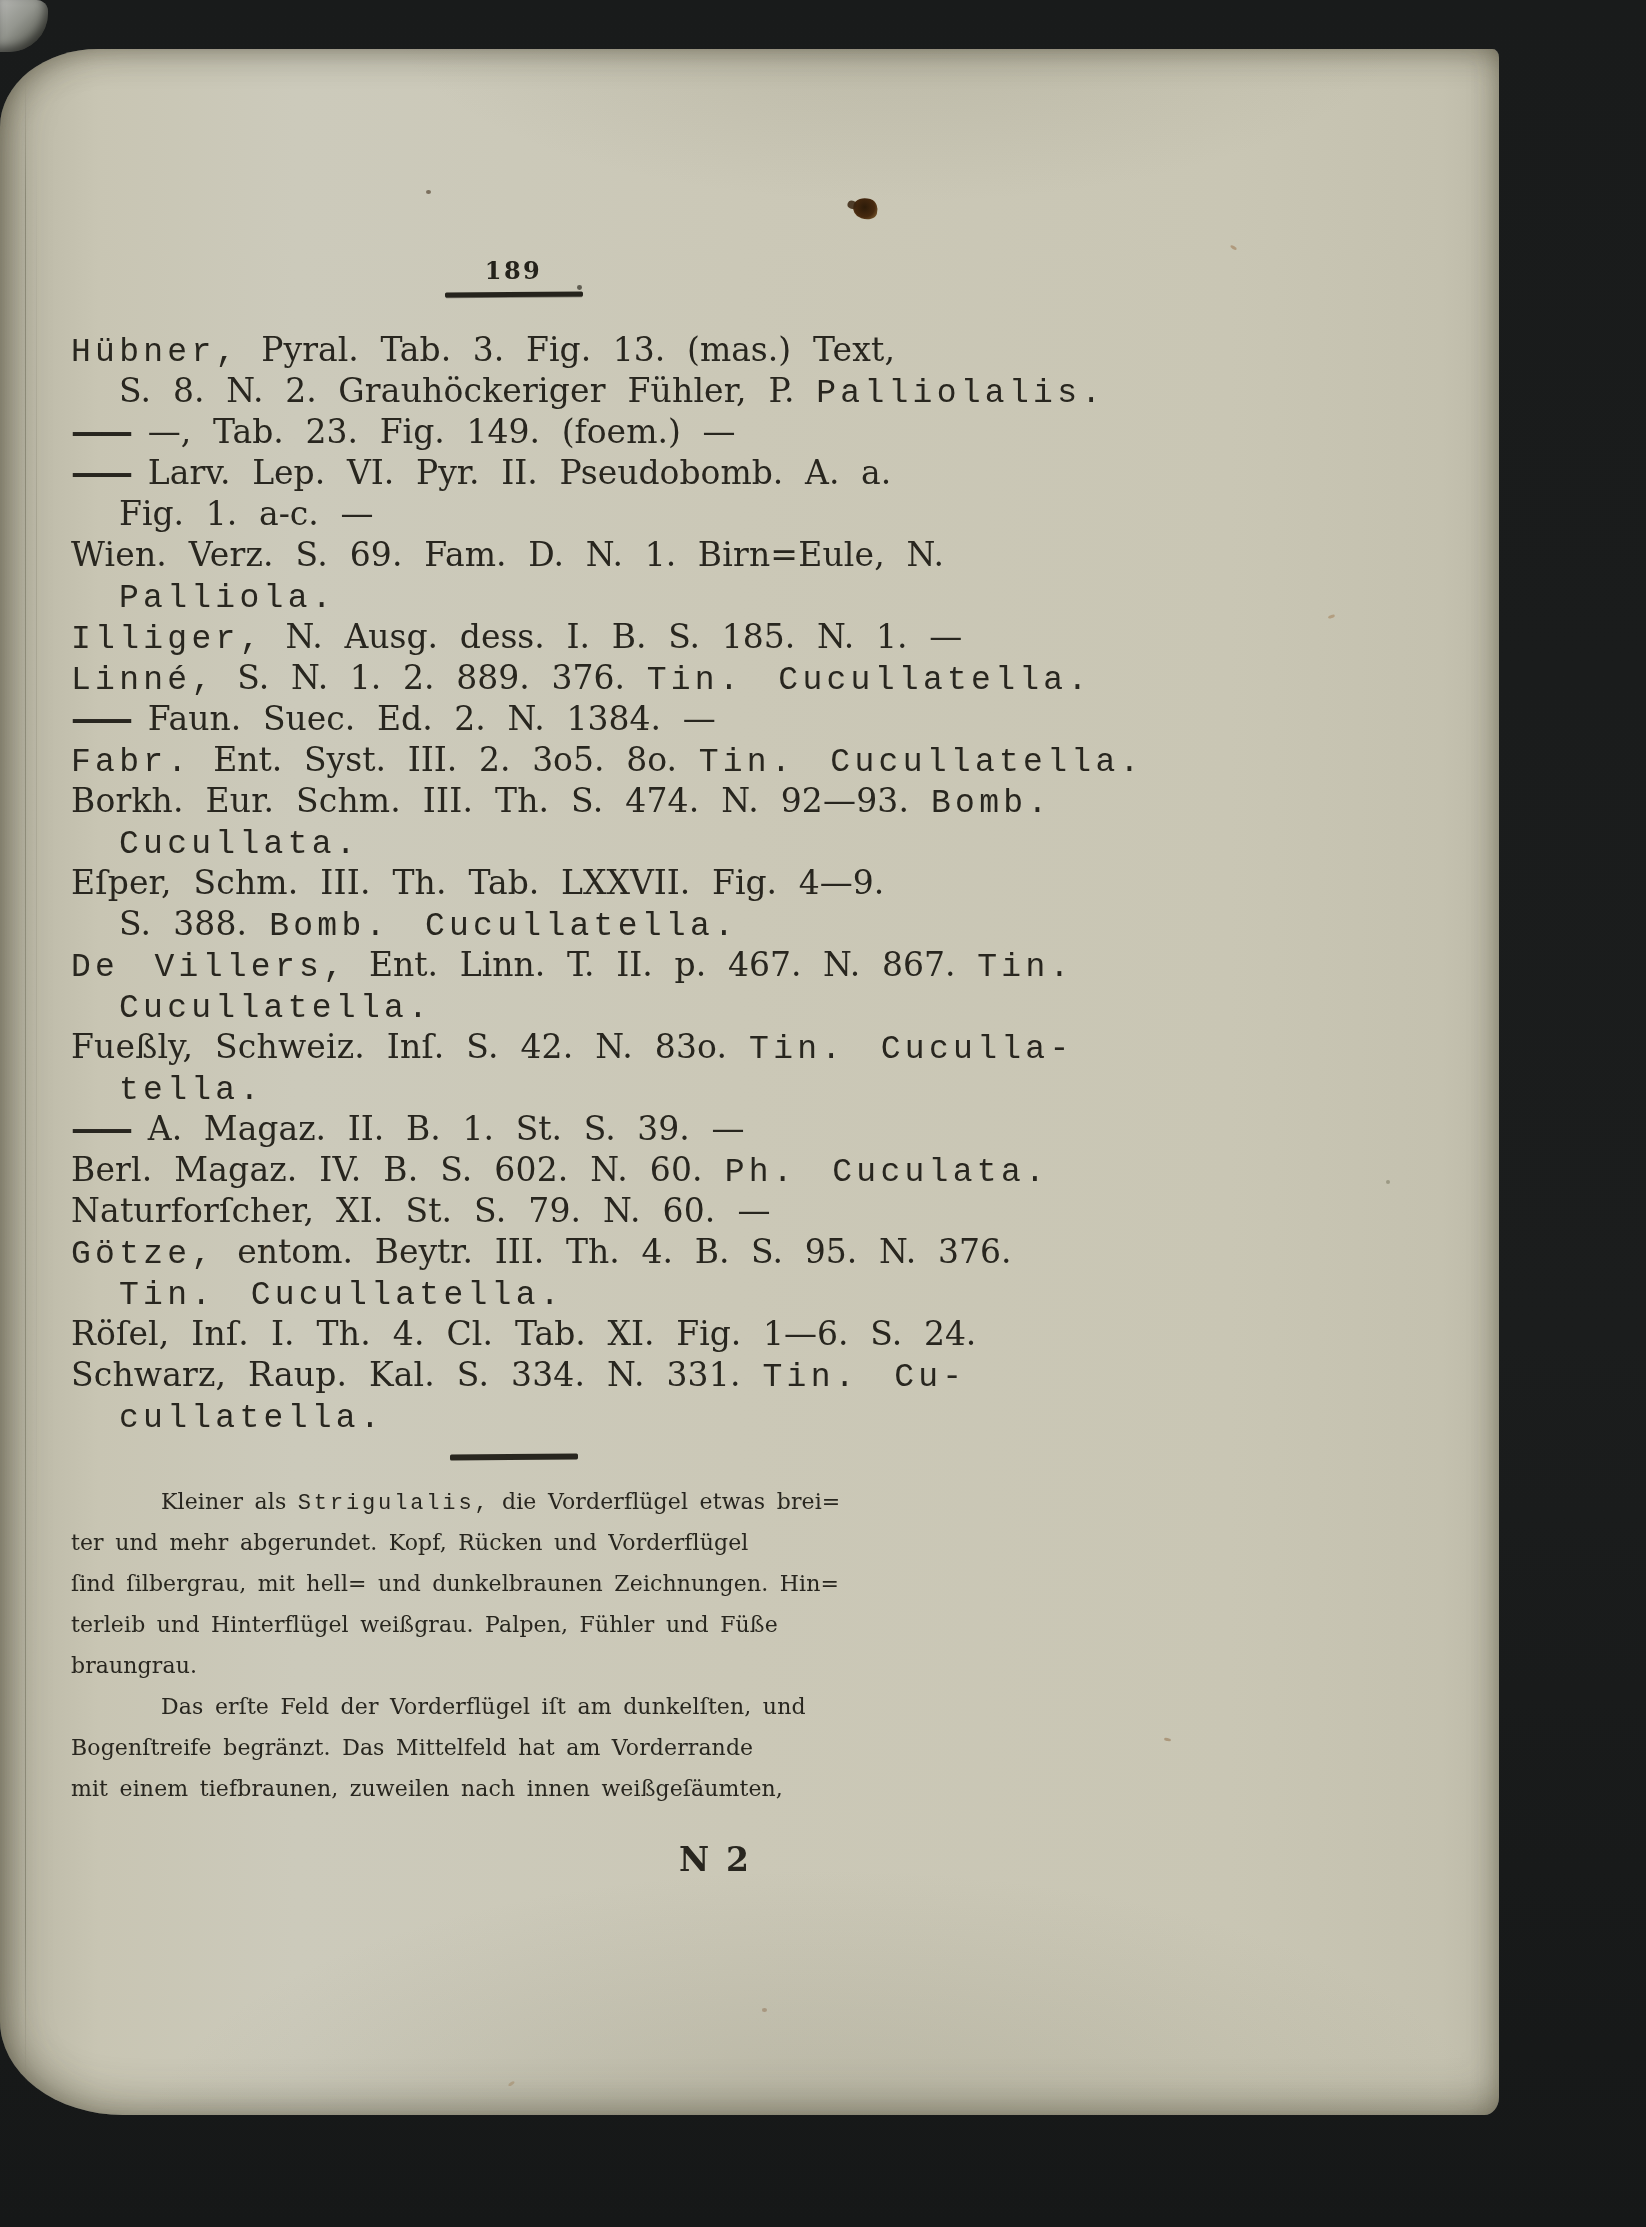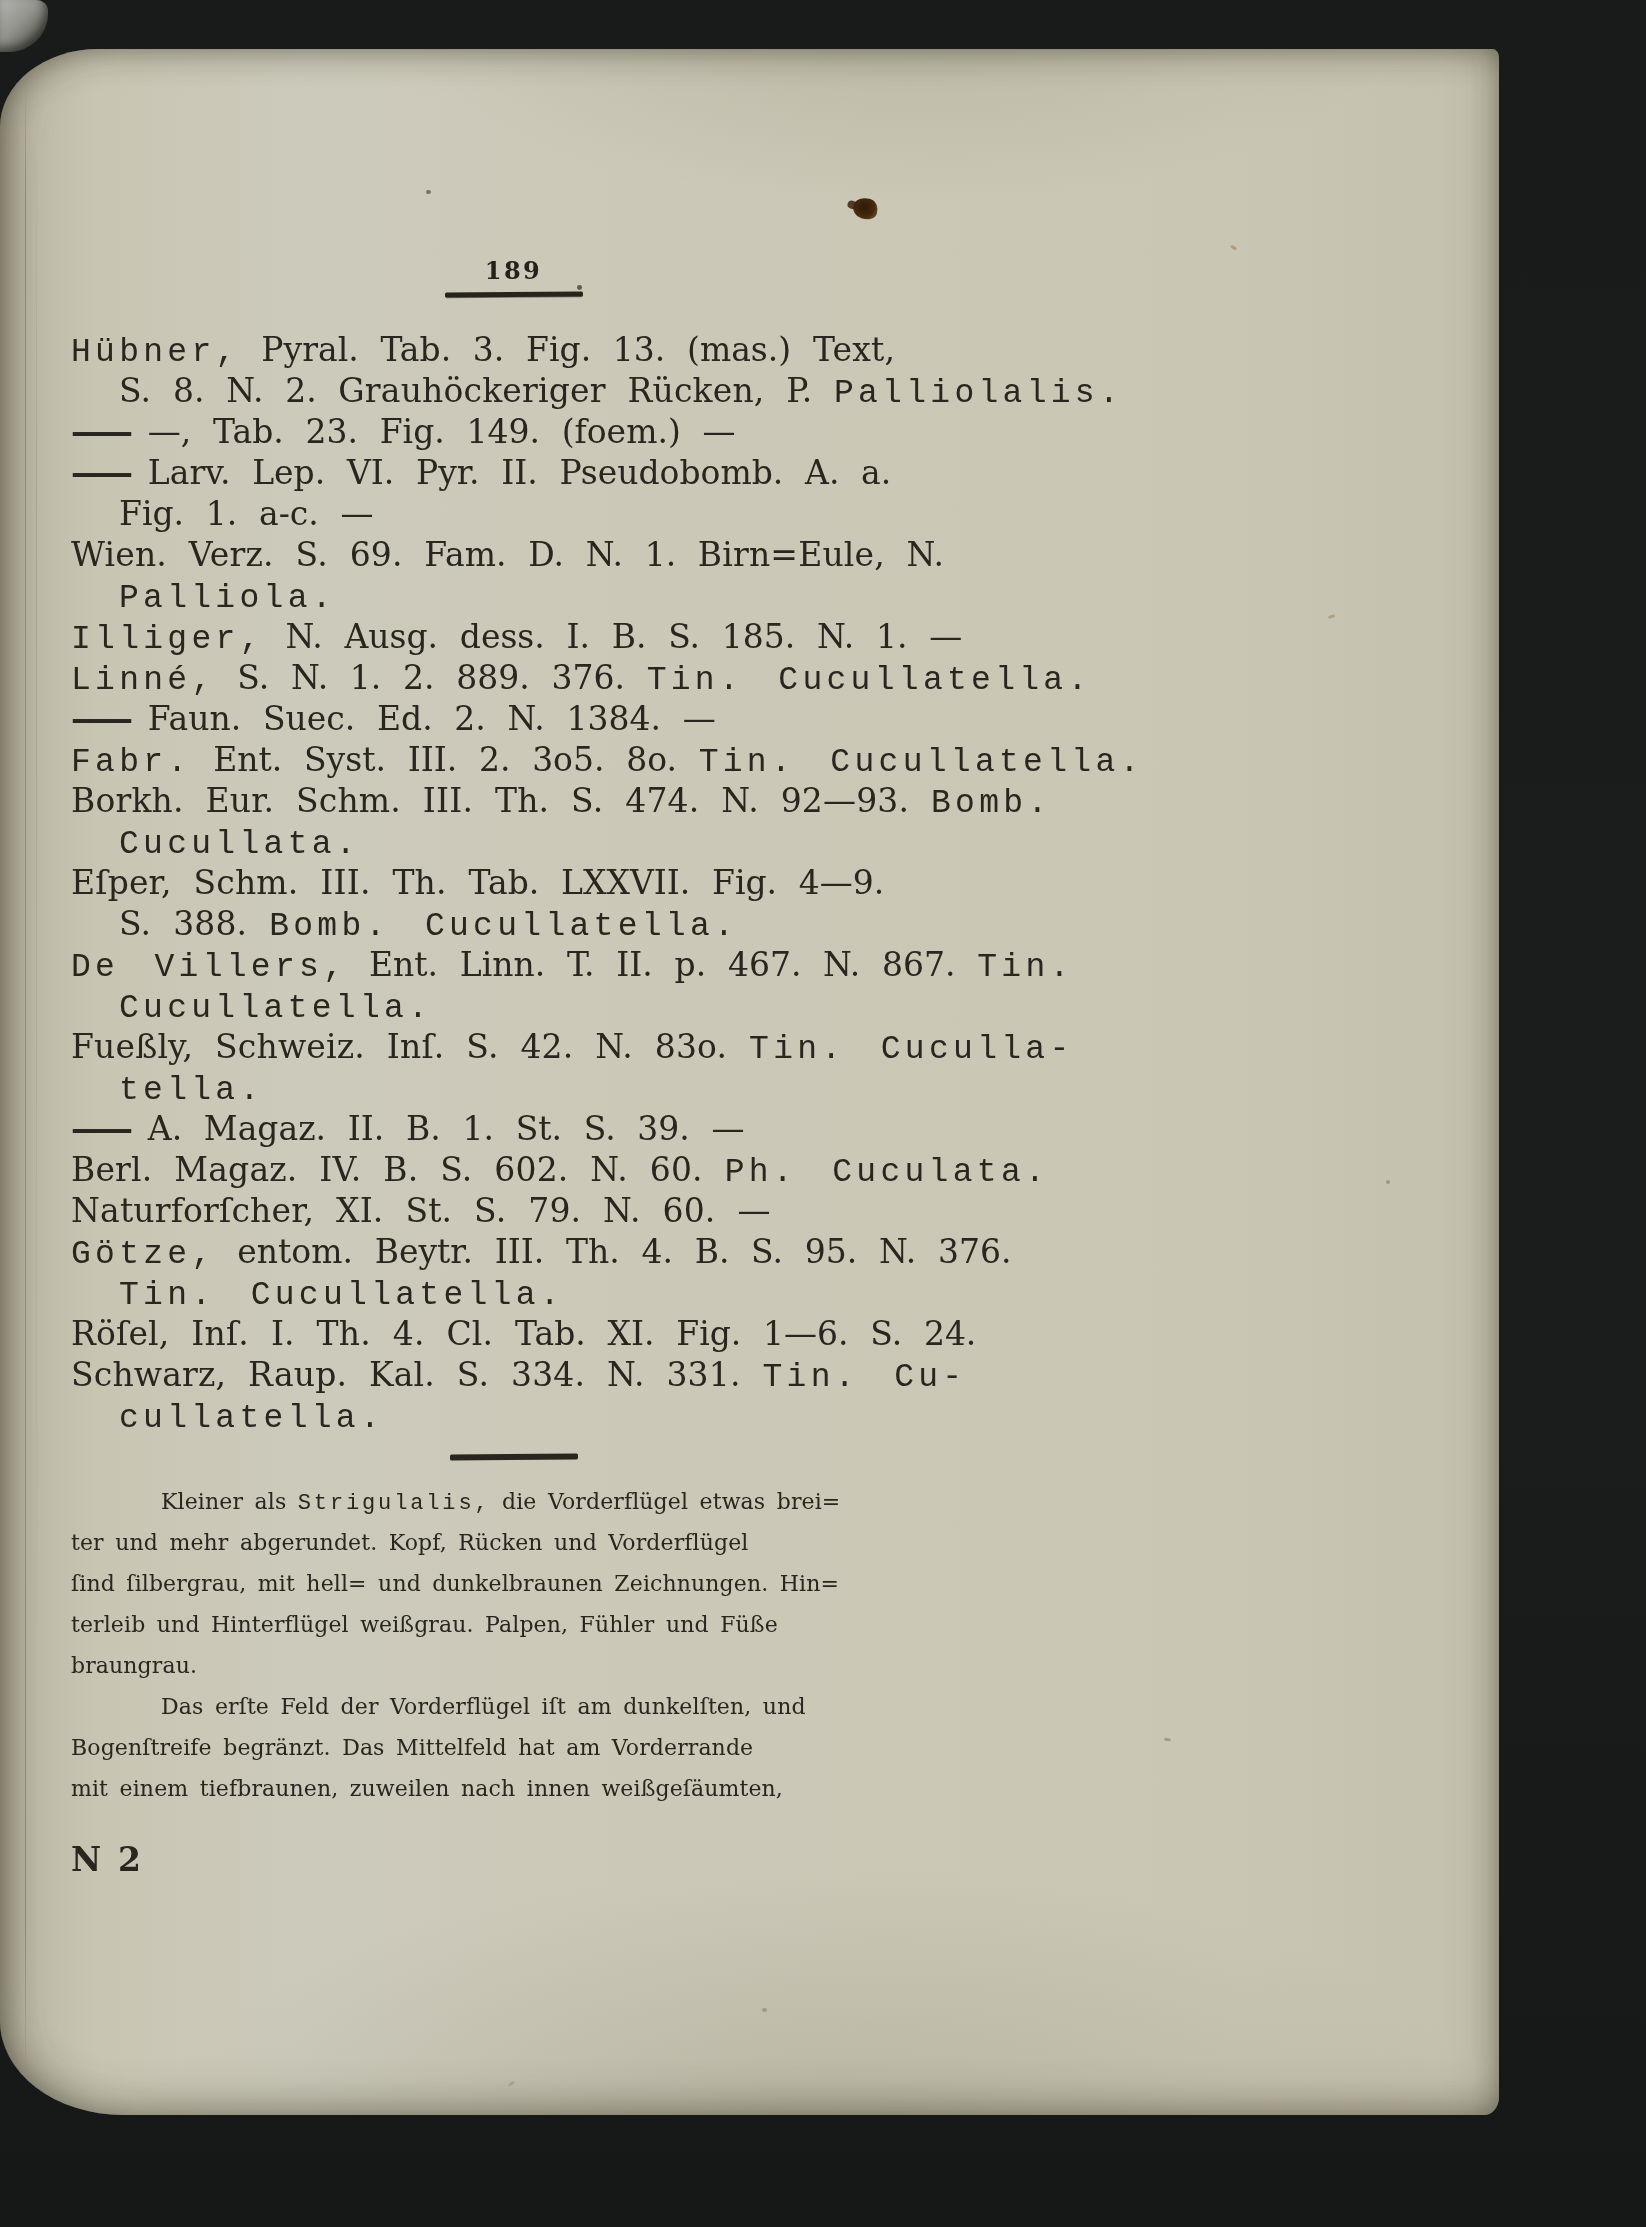--- a/index.html
+++ b/index.html
@@ -75,21 +75,21 @@
   .l-para1{text-indent:90px;}
   .seg-a{font-family:"DejaVu Serif",serif;}
   .seg-sp{font-family:Liberation Mono, monospace;letter-spacing:.13em;}
   .seg-f{font-family:"DejaVu Serif",serif;font-weight:normal;letter-spacing:.005em;}
   .seg-d{font-weight:bold;letter-spacing:-.12em;}
   .rule{
     width:128px;height:5.7px;background:#28261f;border-radius:1.6px;
     margin:18px auto 21px auto;transform:rotate(-.5deg);
   }
   .signature{
-    margin-top:29.5px;font-size:33px;line-height:41px;
+    margin-top:29.5px;margin-left:608px;font-size:33px;line-height:41px;
     font-weight:bold;letter-spacing:.08em;color:#28261f;
   }
 </style>
 </head>
 <body>
 
 <div class="scan">
   <div class="clip"></div>
 
   <div class="page">
@@ -107,21 +107,21 @@
     <div class="speck" style="left:1386px;top:1131px;width:4.1px;height:4.1px;background:#747058;opacity:.5;"></div>
     <div class="speck" style="left:508px;top:2033px;width:7.4px;height:3.3px;background:#9a7750;opacity:.4;transform:rotate(-35deg);"></div>
 
     <div class="col">
       <div class="pagenum-wrap">
         <div class="pagenum">189</div>
         <div class="pagenum-rule"></div>
       </div>
       <div class="lines">
           <div class="line l-base"><span class="seg-sp">Hübner,</span><span class="seg-a"> Pyral. Tab. 3. Fig. 13. (mas.) </span><span class="seg-f">Text,</span></div>
-          <div class="line l-ind"><span class="seg-f">S.</span><span class="seg-a"> 8. N. 2. </span><span class="seg-f">Grauhöckeriger Rücken,</span><span class="seg-a"> P. </span><span class="seg-sp">Palliolalis.</span></div>
+          <div class="line l-ind"><span class="seg-f">S.</span><span class="seg-a"> 8. N. 2. </span><span class="seg-f">Grauhöckeriger Fühler,</span><span class="seg-a"> P. </span><span class="seg-sp">Palliolalis.</span></div>
           <div class="line l-dash"><span class="seg-d">—— </span><span class="seg-a"> —,  Tab. 23. Fig. 149. (foem.) —</span></div>
           <div class="line l-dash"><span class="seg-d">—— </span><span class="seg-a"> Larv. Lep. VI. Pyr. II. Pseudobomb. A. a.</span></div>
           <div class="line l-ind"><span class="seg-a">Fig. 1. a-c. —</span></div>
           <div class="line l-base"><span class="seg-f">Wien. Verz. S. 69.</span><span class="seg-a"> Fam. D. N. 1. </span><span class="seg-f">Birn=Eule,</span><span class="seg-a"> N.</span></div>
           <div class="line l-ind"><span class="seg-sp">Palliola.</span></div>
           <div class="line l-base"><span class="seg-sp">Illiger,</span><span class="seg-a"> N. Ausg. dess. I. B. S. 185. N. 1. —</span></div>
           <div class="line l-base"><span class="seg-sp">Linné,</span><span class="seg-a"> S. N. 1. 2. 889. 376. </span><span class="seg-sp">Tin. Cucullatella.</span></div>
           <div class="line l-dash"><span class="seg-d">—— </span><span class="seg-a"> Faun. Suec. Ed. 2. N. 1384. —</span></div>
           <div class="line l-base"><span class="seg-sp">Fabr.</span><span class="seg-a"> Ent. Syst. III. 2. 3o5. 8o. </span><span class="seg-sp">Tin. Cucullatella.</span></div>
           <div class="line l-base"><span class="seg-f">Borkh. Eur. Schm. III. Th. S. 474. N. 92—93. </span><span class="seg-sp">Bomb.</span></div>

